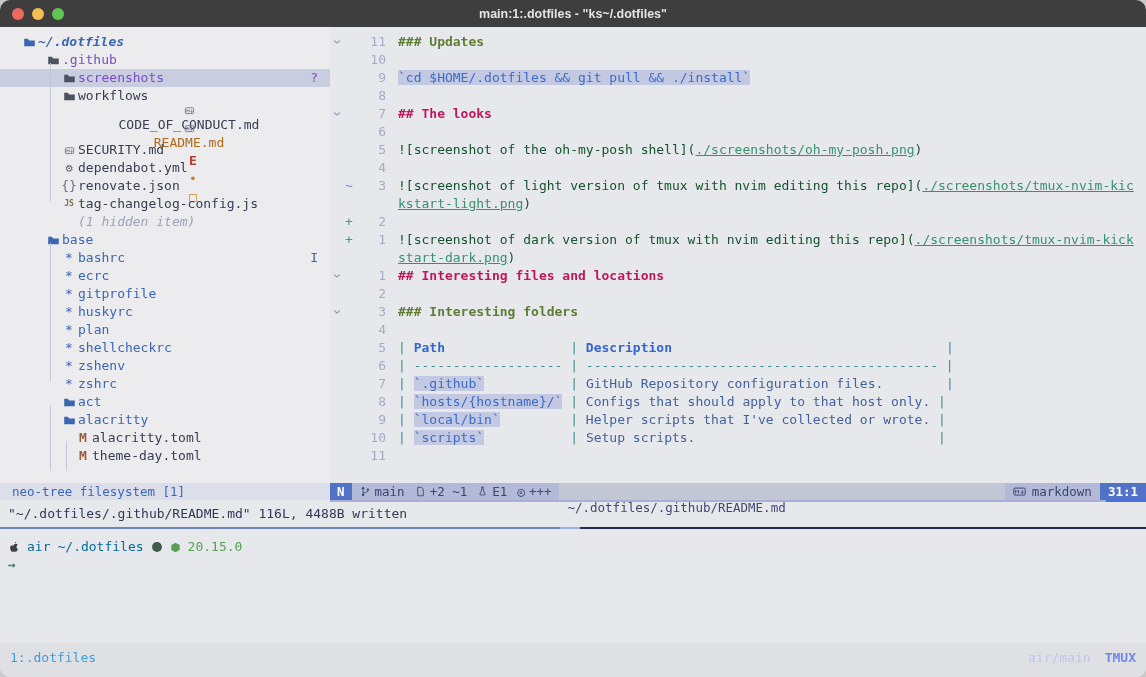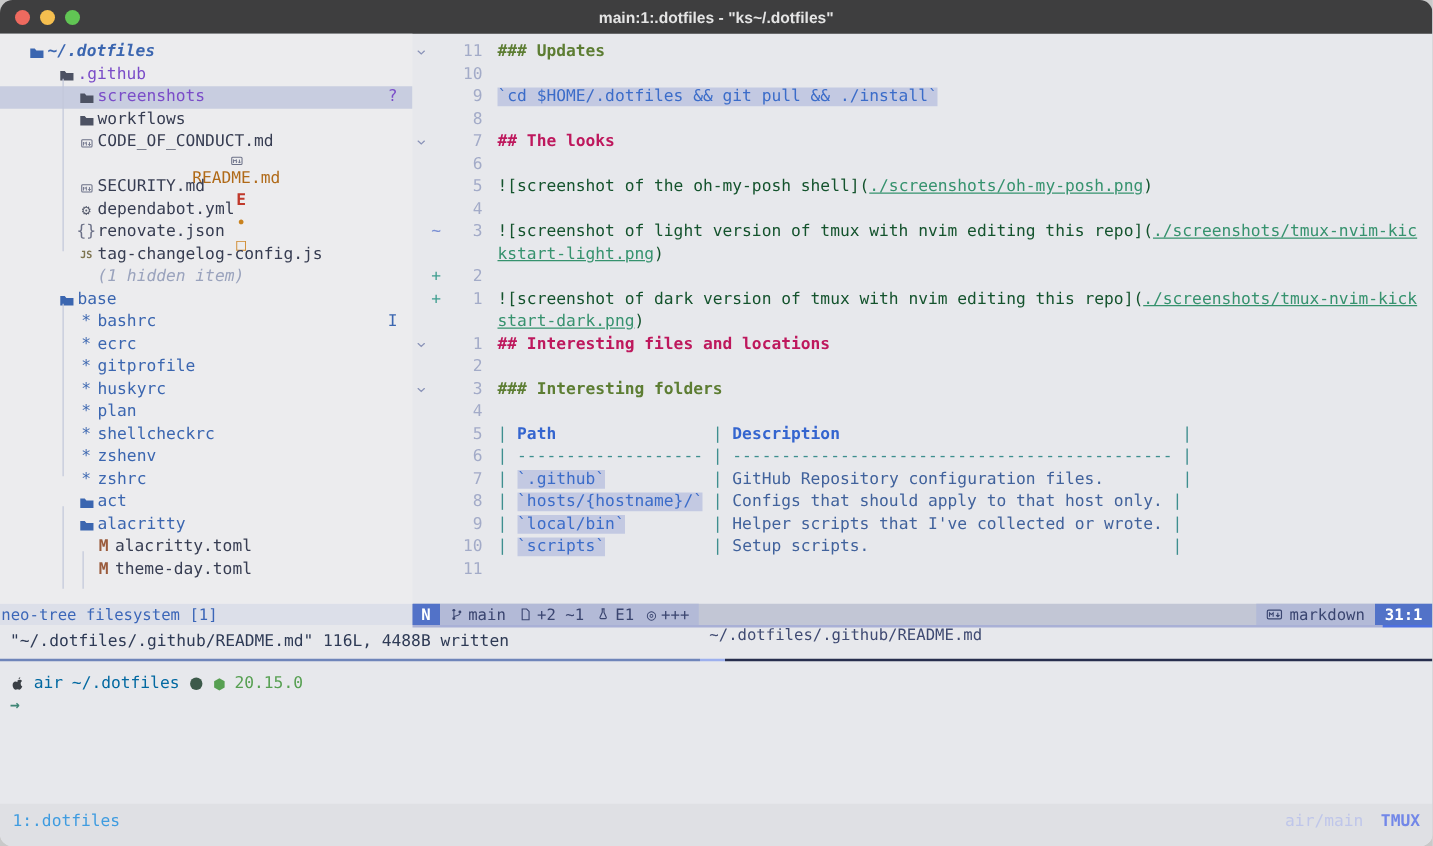--- a/index.html
+++ b/index.html
@@ -35,21 +35,21 @@
   .lnum{width:32px;flex:none;text-align:right;color:#a3abc8;padding-right:0;}
   .n-cur{color:#b5651d;font-weight:700;}
   .etext{padding-left:12px;}
   .h2{color:#be185d;font-weight:700;} .h3{color:#5d7d33;font-weight:700;}
   .mdtext{color:#14532d;text-align:center;} .link{color:#36926e;text-decoration:underline;}
   .code{color:#3b6cc9;background:#c3c9e2;} .pipe{color:#3e8f8f;}
   .th{color:#3465cf;font-weight:700;background:transparent;} .desc{color:#41629c;} .plain{color:#41629c;}
   .cursorblk{display:inline-block;width:8px;background:#4a6ed0;height:16px;vertical-align:middle;}
   
   .statusrow{height:17px;display:flex;font-size:12.5px;}
-  .neotree-status{width:330px;background:#dcdfe9;color:#3b66b8;padding-left:1px;box-sizing:border-box;flex:none;line-height:17px;}
+  .neotree-status{width:330px;background:#dcdfe9;color:#3b66b8;padding-left:12px;box-sizing:border-box;flex:none;line-height:17px;}
   .lualine{flex:1;display:flex;background:#c2c6d5;color:#3a4570;line-height:17px;}
   .ll-mode{background:#5272c8;color:#fff;font-weight:700;padding:0 7px;}
   .ll-a{background:#b3bad7;display:flex;gap:10px;padding:0 8px;align-items:center;}
   .ll-seg{display:inline-flex;gap:4px;align-items:center;}
   .ll-path{flex:1;padding:16px 8px;color:#3f4a72;}
   .ll-ft{background:#b3bad7;display:flex;gap:6px;align-items:center;padding:0 8px;}
   .ll-pos{background:#5272c8;color:#fff;font-weight:700;padding:0 8px;}
   .strip{height:2px;display:flex;}
   .strip-l{width:330px;background:#e7e8ec;flex:none;}
   .strip-m{flex:1;background:#a9b0d6;} .strip-r{width:40px;background:#4d6fe0;flex:none;}
@@ -90,21 +90,21 @@
               </svg></span></span><span class="c-blue root">~/.dotfiles</span><span class="spacer"></span></div>
         <div class="trow" style="padding-left: 44px;"><span class="ticon ic-dark"><span class="icx ic-dark" style="display: inline-flex; align-items: center; justify-content: center;"><svg width="13" height="13" viewBox="0 0 16 16">
                 <path d="M1.5 3.5h4.4l1.6 2h7v7.2h-13z" fill="currentColor"></path>
               </svg></span></span><span class="c-purple">.github</span><span class="spacer"></span></div>
         <div class="trow sel" style="padding-left: 60px;"><span class="ticon ic-dark"><span class="icx ic-dark" style="display: inline-flex; align-items: center; justify-content: center;"><svg width="13" height="13" viewBox="0 0 16 16">
                 <path d="M1.5 3.5h4.4l1.6 2h7v7.2h-13z" fill="currentColor"></path>
               </svg></span></span><span class="c-purple">screenshots</span><span class="spacer"></span><span class="tmark c-purple">?</span></div>
         <div class="trow" style="padding-left: 60px;"><span class="ticon ic-dark"><span class="icx ic-dark" style="display: inline-flex; align-items: center; justify-content: center;"><svg width="13" height="13" viewBox="0 0 16 16">
                 <path d="M1.5 3.5h4.4l1.6 2h7v7.2h-13z" fill="currentColor"></path>
               </svg></span></span><span class="c-dark">workflows</span><span class="spacer"></span></div>
-        <div class="trow" style="padding-left: 60px;"><span class="ticon ic-gray"><span class="icx ic-gray" style="display: inline-flex; align-items: center; justify-content: center;"><svg width="11" height="11" viewBox="0 0 16 16">
+        <div class="trow" style="padding-left: 60px; flex-direction: column;"><span class="ticon ic-gray"><span class="icx ic-gray" style="display: inline-flex; align-items: center; justify-content: center;"><svg width="11" height="11" viewBox="0 0 16 16">
                 <rect x="2" y="4" width="12" height="8.5" rx="1.2" fill="none" stroke="currentColor" stroke-width="1.2"></rect>
                 <path d="M4 10.8V6.8l1.7 1.7 1.7-1.7v4M11 6.8v4m-1.6-1.6 1.6 1.6 1.6-1.6" stroke="currentColor" stroke-width="1.1" fill="none"></path>
               </svg></span></span><span class="c-dark">CODE_OF_CONDUCT.md</span><span class="spacer"></span></div>
         <div class="trow" style="padding-left: 60px; flex-direction: column;"><span class="ticon ic-gray"><span class="icx ic-gray" style="display: inline-flex; align-items: center; justify-content: center;"><svg width="11" height="11" viewBox="0 0 16 16">
                 <rect x="2" y="4" width="12" height="8.5" rx="1.2" fill="none" stroke="currentColor" stroke-width="1.2"></rect>
                 <path d="M4 10.8V6.8l1.7 1.7 1.7-1.7v4M11 6.8v4m-1.6-1.6 1.6 1.6 1.6-1.6" stroke="currentColor" stroke-width="1.1" fill="none"></path>
               </svg></span></span><span class="c-orange">README.md</span><span class="spacer"></span><span class="tmark mk-red">E</span><span class="tmark mk-orange">•</span><span class="tmark mk-osq">□</span></div>
         <div class="trow" style="padding-left: 60px;"><span class="ticon ic-gray"><span class="icx ic-gray" style="display: inline-flex; align-items: center; justify-content: center;"><svg width="11" height="11" viewBox="0 0 16 16">
                 <rect x="2" y="4" width="12" height="8.5" rx="1.2" fill="none" stroke="currentColor" stroke-width="1.2"></rect>
                 <path d="M4 10.8V6.8l1.7 1.7 1.7-1.7v4M11 6.8v4m-1.6-1.6 1.6 1.6 1.6-1.6" stroke="currentColor" stroke-width="1.1" fill="none"></path>

